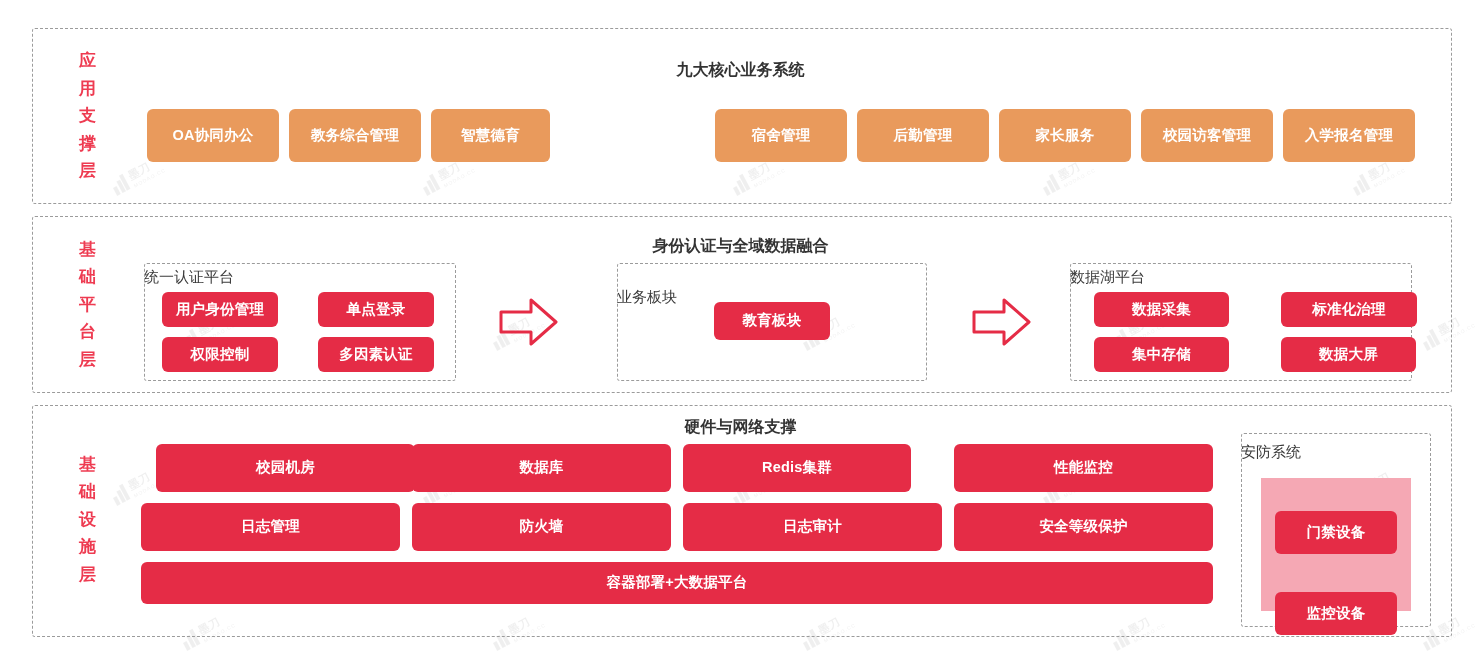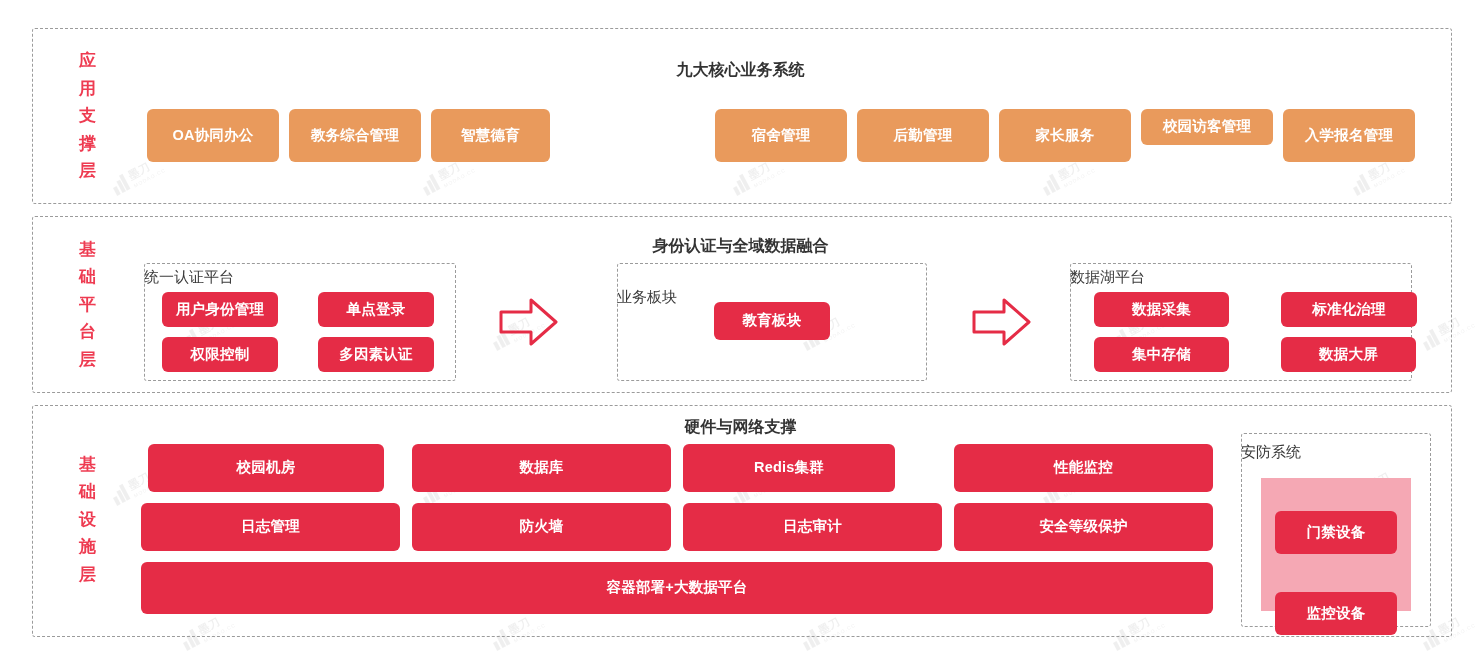--- a/index.html
+++ b/index.html
@@ -145,21 +145,21 @@
   </div>
 
   <div class="section-title" style="left:0; top:60px;">九大核心业务系统</div>
 
   <div class="box orange" style="left:147px;  top:109px; width:132px; height:53px;">OA协同办公</div>
   <div class="box orange" style="left:289px;  top:109px; width:132px; height:53px;">教务综合管理</div>
   <div class="box orange" style="left:431px;  top:109px; width:119px; height:53px;">智慧德育</div>
   <div class="box orange" style="left:715px;  top:109px; width:132px; height:53px;">宿舍管理</div>
   <div class="box orange" style="left:857px;  top:109px; width:132px; height:53px;">后勤管理</div>
   <div class="box orange" style="left:999px;  top:109px; width:132px; height:53px;">家长服务</div>
-  <div class="box orange" style="left:1141px; top:109px; width:132px; height:36px;">校园访客管理</div>
+  <div class="box orange" style="left:1141px; top:109px; width:132px; height:53px;">校园访客管理</div>
   <div class="box orange" style="left:1283px; top:109px; width:132px; height:53px;">入学报名管理</div>
 
   <div class="section" id="sec-plat"></div>
 
   <div class="layer-label" style="left:68px; top:226px; height:157px;">
     <span>基</span>
     <span>础</span>
     <span>平</span>
     <span>台</span>
     <span>层</span>
@@ -202,31 +202,31 @@
   <div class="layer-label" style="left:68px; top:437px; height:165px;">
     <span>基</span>
     <span>础</span>
     <span>设</span>
     <span>施</span>
     <span>层</span>
   </div>
 
   <div class="section-title" style="left:0; top:417px;">硬件与网络支撑</div>
 
-  <div class="box red" style="left:148px;  top:444px; width:236px; height:48px;">校园机房</div>
+  <div class="box red" style="left:156px;  top:444px; width:259px; height:48px;">校园机房</div>
   <div class="box red" style="left:412px;  top:444px; width:259px; height:48px;">数据库</div>
-  <div class="box red" style="left:683px;  top:444px; width:212px; height:48px;">Redis集群</div>
+  <div class="box red" style="left:683px;  top:444px; width:228px; height:48px;">Redis集群</div>
   <div class="box red" style="left:954px;  top:444px; width:259px; height:48px;">性能监控</div>
 
   <div class="box red" style="left:141px;  top:503px; width:259px; height:48px;">日志管理</div>
   <div class="box red" style="left:412px;  top:503px; width:259px; height:48px;">防火墙</div>
   <div class="box red" style="left:683px;  top:503px; width:259px; height:48px;">日志审计</div>
   <div class="box red" style="left:954px;  top:503px; width:259px; height:48px;">安全等级保护</div>
 
-  <div class="box red" style="left:141px; top:562px; width:1072px; height:52px;">容器部署+大数据平台</div>
+  <div class="box red" style="left:141px; top:562px; width:1072px; height:42px;">容器部署+大数据平台</div>
 
   <div class="panel" style="left:1241px; top:433px; width:190px; height:194px;"></div>
   <div class="panel-title" style="left:1241px; top:443px; width:190px;">安防系统</div>
 
   <div class="pink-panel" style="left:1261px; top:478px; width:150px; height:133px;"></div>
   <div class="pink-title" style="left:1261px; top:482px; width:150px;">API对接</div>
   <div class="box red" style="left:1275px; top:511px; width:122px; height:43px;">门禁设备</div>
   <div class="box red" style="left:1275px; top:592px; width:122px; height:43px;">监控设备</div>
 
 </div>

